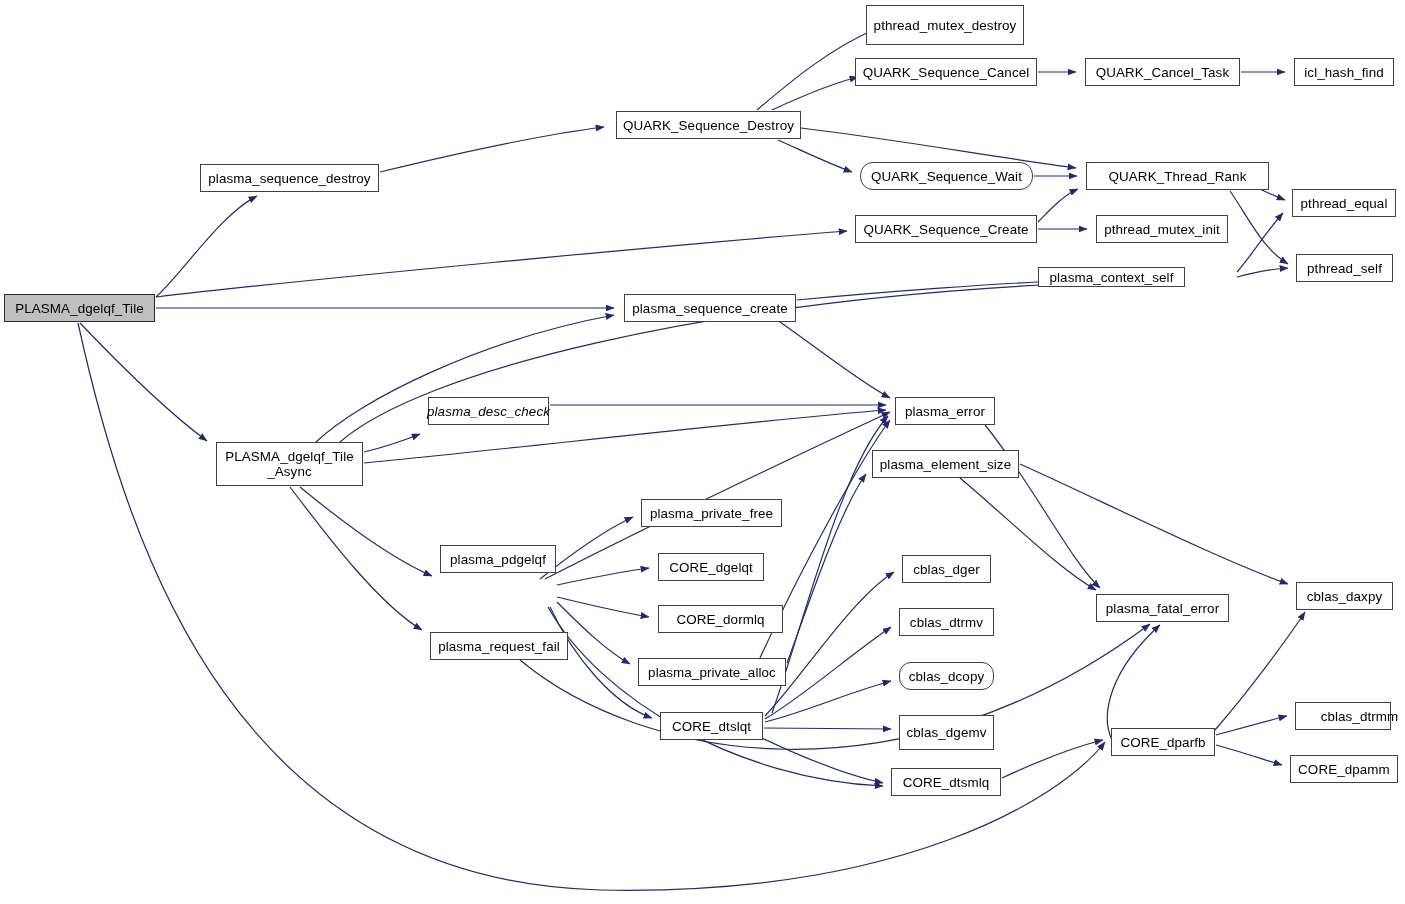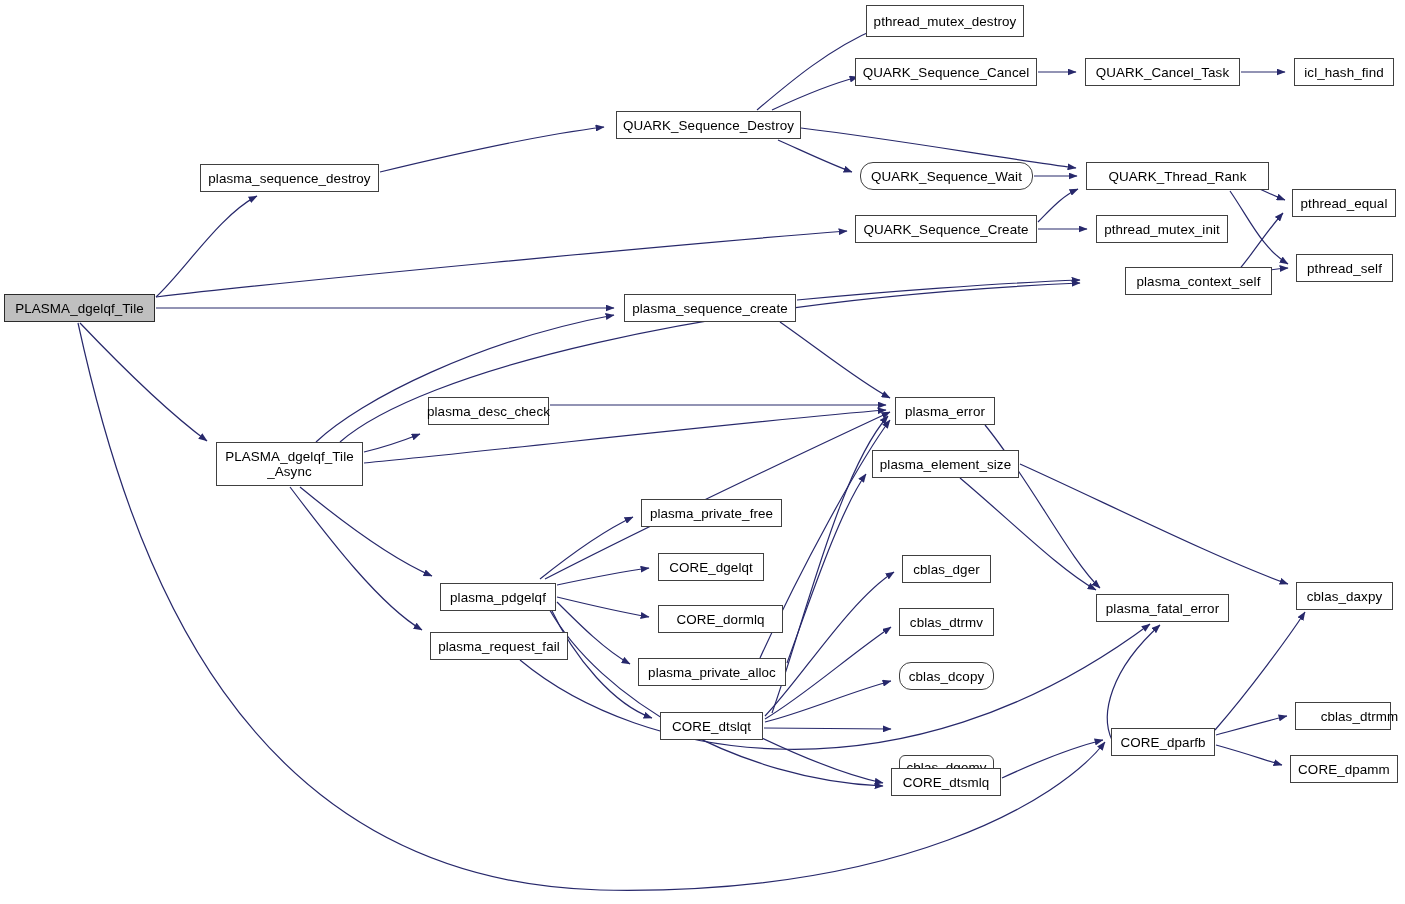--- a/index.html
+++ b/index.html
@@ -109,48 +109,48 @@
         <path d="M 1216,745 C 1245,753 1265,760 1282,765" fill="none" stroke="#27286b" stroke-width="1.2" marker-end="url(#arrowhead)"></path>
         <path d="M 1112,740 C 1100,715 1110,670 1160,625" fill="none" stroke="#27286b" stroke-width="1.2" marker-end="url(#arrowhead)"></path>
         <path d="M 520,660 C 640,760 900,810 1150,624" fill="none" stroke="#27286b" stroke-width="1.2" marker-end="url(#arrowhead)"></path>
         <path d="M 78,323 C 130,560 240,880 600,890 C 900,896 1060,800 1105,742" fill="none" stroke="#27286b" stroke-width="1.2" marker-end="url(#arrowhead)"></path>
       </g>
   </svg>
   <div id="node-layer">
       <div class="node root" style="left: 4px; top: 294px; width: 151px; height: 28px;"><span class="lbl">PLASMA_dgelqf_Tile</span></div>
       <div class="node" style="left: 200px; top: 164px; width: 179px; height: 28px;"><span class="lbl">plasma_sequence_destroy</span></div>
       <div class="node" style="left: 616px; top: 111px; width: 185px; height: 28px;"><span class="lbl">QUARK_Sequence_Destroy</span></div>
-      <div class="node" style="left: 866px; top: 5px; width: 158px; height: 32px;"><span class="lbl">pthread_mutex_destroy</span></div>
+      <div class="node" style="left: 866px; top: 5px; width: 158px; height: 40px;"><span class="lbl">pthread_mutex_destroy</span></div>
       <div class="node" style="left: 855px; top: 58px; width: 182px; height: 28px;"><span class="lbl">QUARK_Sequence_Cancel</span></div>
       <div class="node" style="left: 1085px; top: 58px; width: 155px; height: 28px;"><span class="lbl">QUARK_Cancel_Task</span></div>
       <div class="node" style="left: 1294px; top: 58px; width: 100px; height: 28px;"><span class="lbl">icl_hash_find</span></div>
       <div class="node" style="left: 860px; top: 162px; width: 173px; height: 28px; border-radius: 13px;"><span class="lbl">QUARK_Sequence_Wait</span></div>
       <div class="node" style="left: 1086px; top: 162px; width: 183px; height: 28px;"><span class="lbl">QUARK_Thread_Rank</span></div>
       <div class="node" style="left: 1292px; top: 189px; width: 104px; height: 28px;"><span class="lbl">pthread_equal</span></div>
       <div class="node" style="left: 855px; top: 215px; width: 182px; height: 28px;"><span class="lbl">QUARK_Sequence_Create</span></div>
       <div class="node" style="left: 1096px; top: 215px; width: 132px; height: 28px;"><span class="lbl">pthread_mutex_init</span></div>
       <div class="node" style="left: 1296px; top: 254px; width: 97px; height: 28px;"><span class="lbl">pthread_self</span></div>
-      <div class="node" style="left: 1125px; top: 267px; width: 147px; height: 28px;"><span class="lbl">plasma_context_self</span></div>
+      <div class="node" style="left: 1038px; top: 267px; width: 147px; height: 20px;"><span class="lbl">plasma_context_self</span></div>
       <div class="node" style="left: 624px; top: 294px; width: 172px; height: 28px;"><span class="lbl">plasma_sequence_create</span></div>
-      <div class="node" style="left: 428px; top: 397px; width: 121px; height: 28px;"><span class="lbl">plasma_desc_check</span></div>
+      <div class="node" style="left: 428px; top: 397px; width: 121px; height: 28px; font-style: italic;"><span class="lbl">plasma_desc_check</span></div>
       <div class="node" style="left: 895px; top: 397px; width: 100px; height: 28px; align-items: center;"><span class="lbl">plasma_error</span></div>
       <div class="node" style="left: 216px; top: 442px; width: 147px; height: 44px;"><span class="lbl">PLASMA_dgelqf_Tile
 _Async</span></div>
       <div class="node" style="left: 872px; top: 450px; width: 147px; height: 28px;"><span class="lbl">plasma_element_size</span></div>
       <div class="node" style="left: 641px; top: 499px; width: 141px; height: 28px;"><span class="lbl">plasma_private_free</span></div>
       <div class="node" style="left: 658px; top: 553px; width: 106px; height: 28px;"><span class="lbl">CORE_dgelqt</span></div>
       <div class="node" style="left: 902px; top: 555px; width: 89px; height: 28px;"><span class="lbl">cblas_dger</span></div>
-      <div class="node" style="left: 440px; top: 583px; width: 116px; height: 28px;"><span class="lbl">plasma_pdgelqf</span></div>
+      <div class="node" style="left: 440px; top: 545px; width: 116px; height: 28px;"><span class="lbl">plasma_pdgelqf</span></div>
       <div class="node" style="left: 1096px; top: 594px; width: 133px; height: 28px;"><span class="lbl">plasma_fatal_error</span></div>
       <div class="node" style="left: 1296px; top: 582px; width: 97px; height: 28px;"><span class="lbl">cblas_daxpy</span></div>
       <div class="node" style="left: 658px; top: 605px; width: 125px; height: 28px;"><span class="lbl">CORE_dormlq</span></div>
       <div class="node" style="left: 899px; top: 608px; width: 95px; height: 28px;"><span class="lbl">cblas_dtrmv</span></div>
       <div class="node" style="left: 430px; top: 632px; width: 138px; height: 28px;"><span class="lbl">plasma_request_fail</span></div>
       <div class="node" style="left: 638px; top: 658px; width: 148px; height: 28px;"><span class="lbl">plasma_private_alloc</span></div>
       <div class="node" style="left: 899px; top: 662px; width: 95px; height: 28px; border-radius: 12px;"><span class="lbl">cblas_dcopy</span></div>
       <div class="node" style="left: 1295px; top: 702px; width: 96px; height: 28px; padding-left: 33px;"><span class="lbl">cblas_dtrmm</span></div>
       <div class="node" style="left: 660px; top: 712px; width: 103px; height: 28px;"><span class="lbl">CORE_dtslqt</span></div>
-      <div class="node" style="left: 899px; top: 755px; width: 95px; height: 24px; border-radius: 6px;"><span class="lbl">cblas_dgemv</span></div>
+      <div class="node" style="left: 899px; top: 715px; width: 95px; height: 35px;"><span class="lbl">cblas_dgemv</span></div>
       <div class="node" style="left: 1111px; top: 728px; width: 104px; height: 28px;"><span class="lbl">CORE_dparfb</span></div>
       <div class="node" style="left: 1290px; top: 755px; width: 108px; height: 28px;"><span class="lbl">CORE_dpamm</span></div>
       <div class="node" style="left: 891px; top: 768px; width: 110px; height: 28px;"><span class="lbl">CORE_dtsmlq</span></div>
     </div>
 </div>
 
 </body></html>

